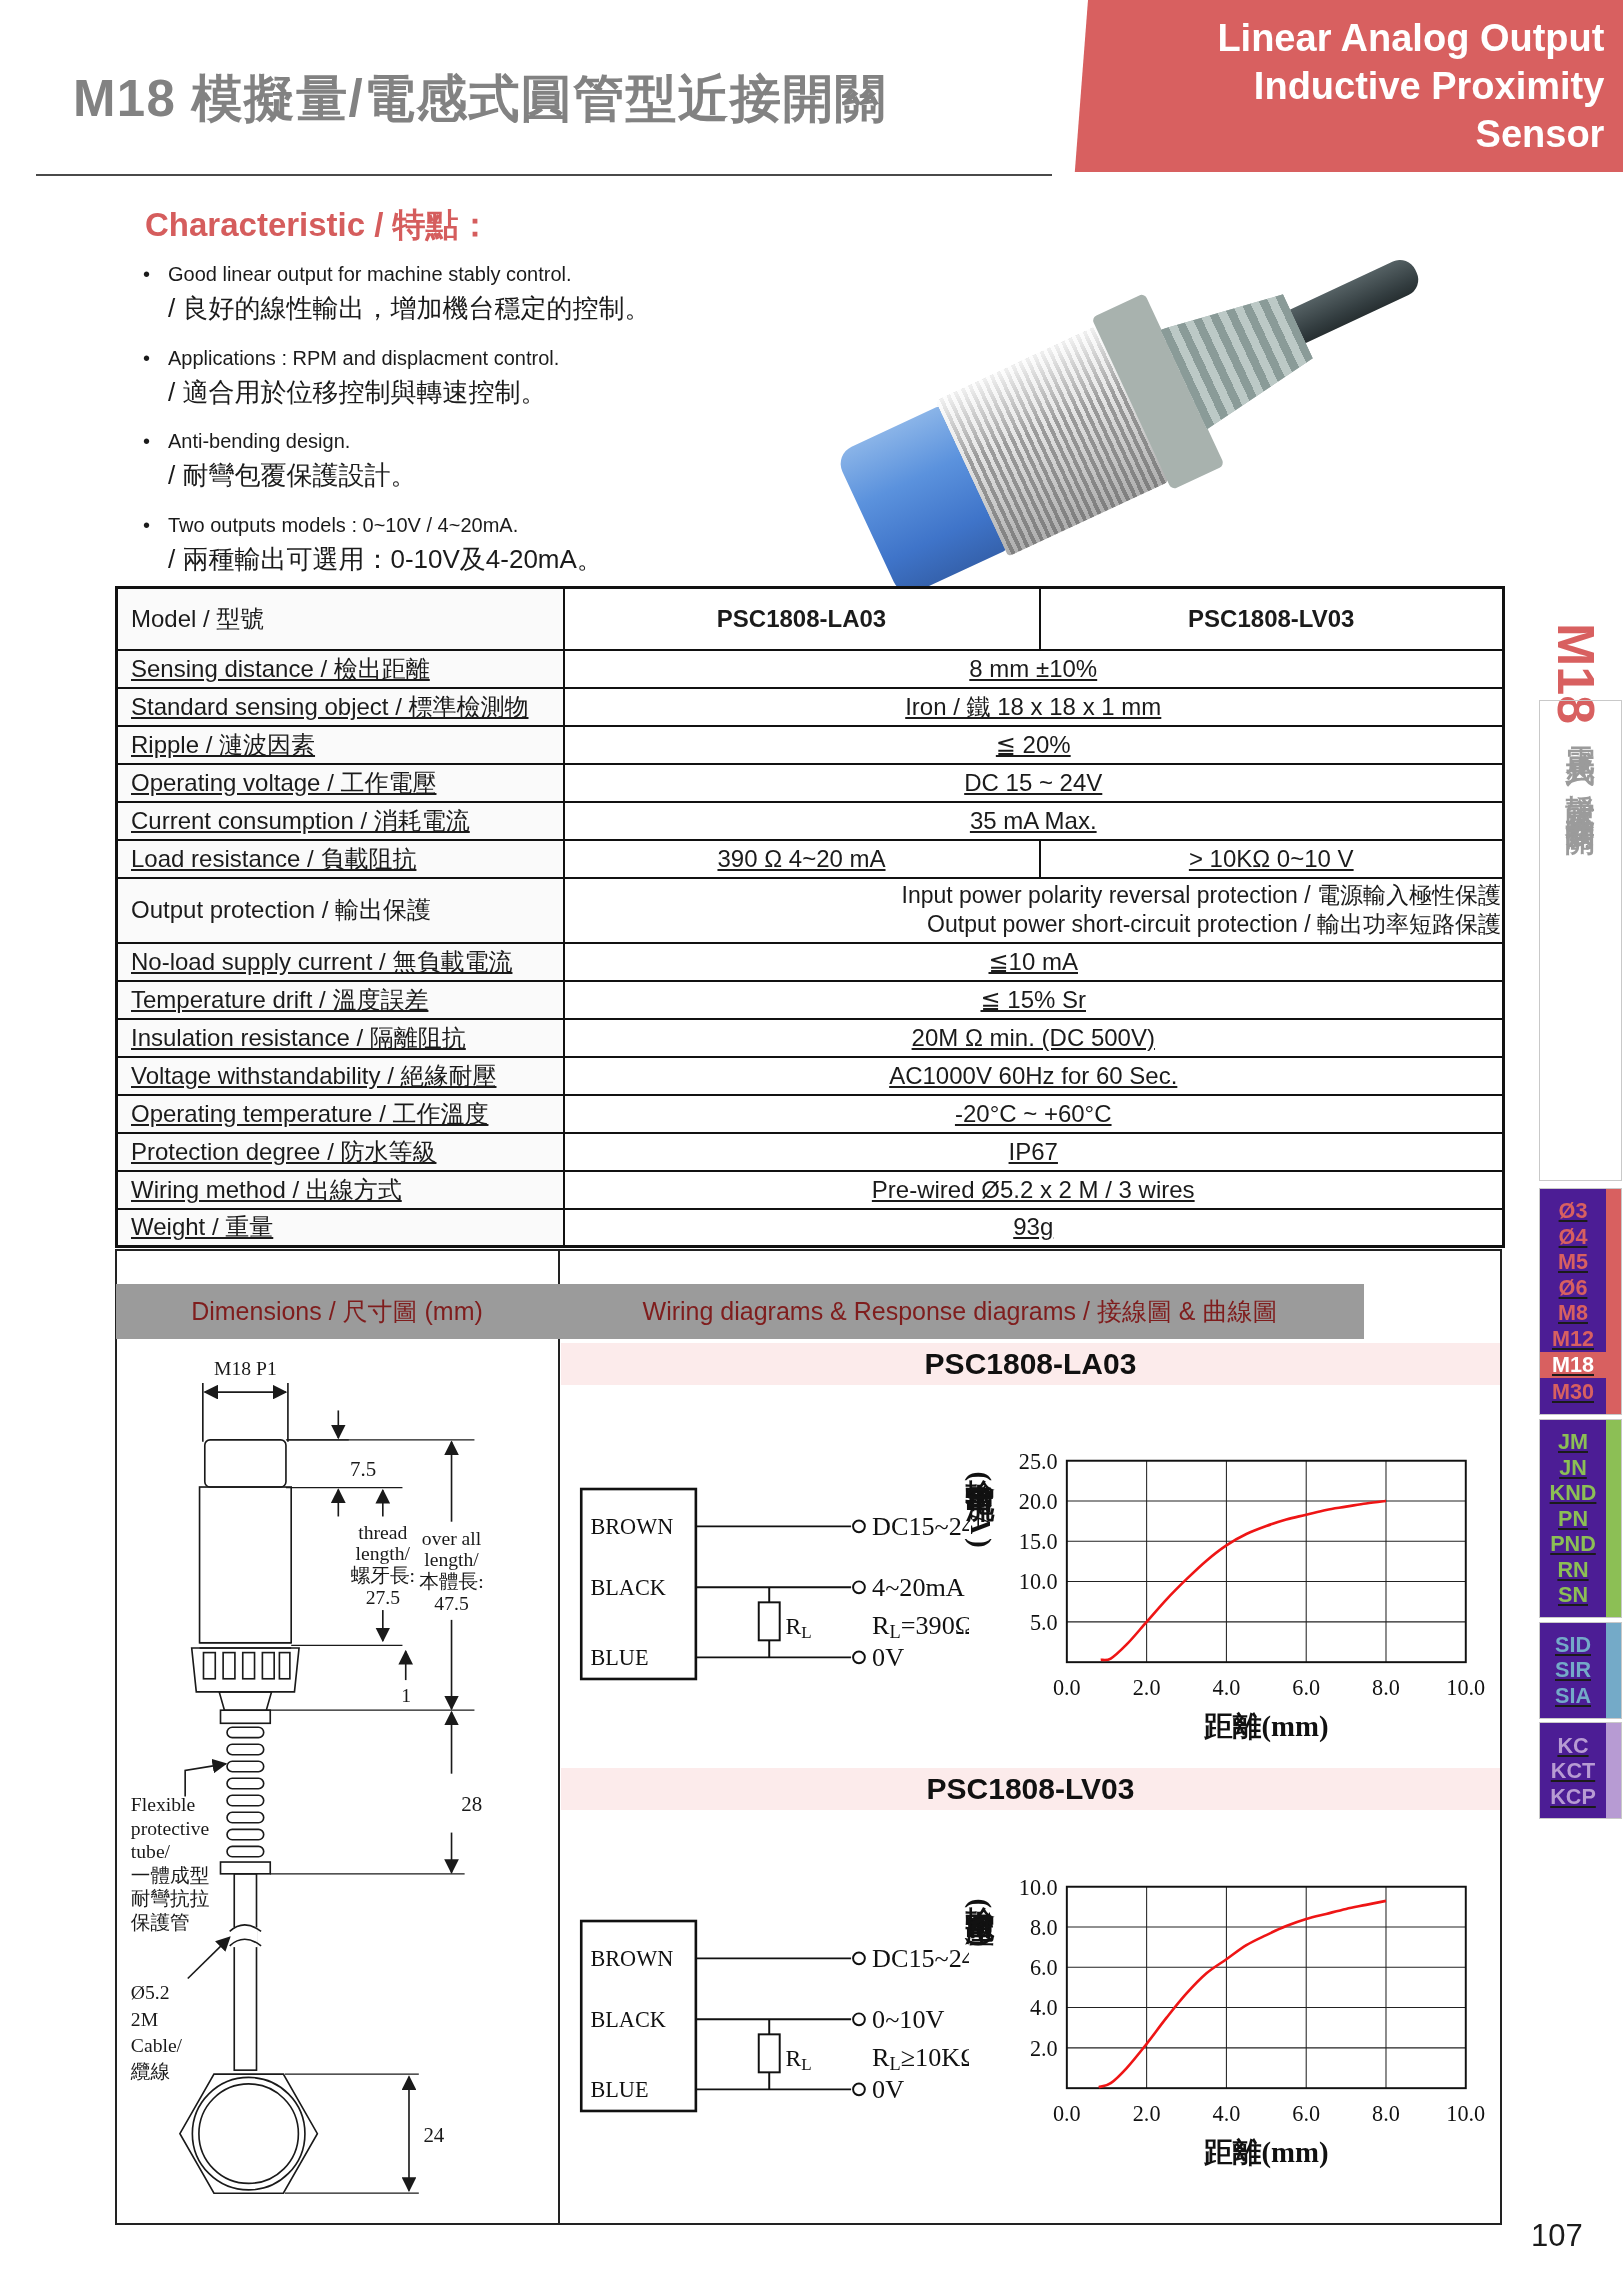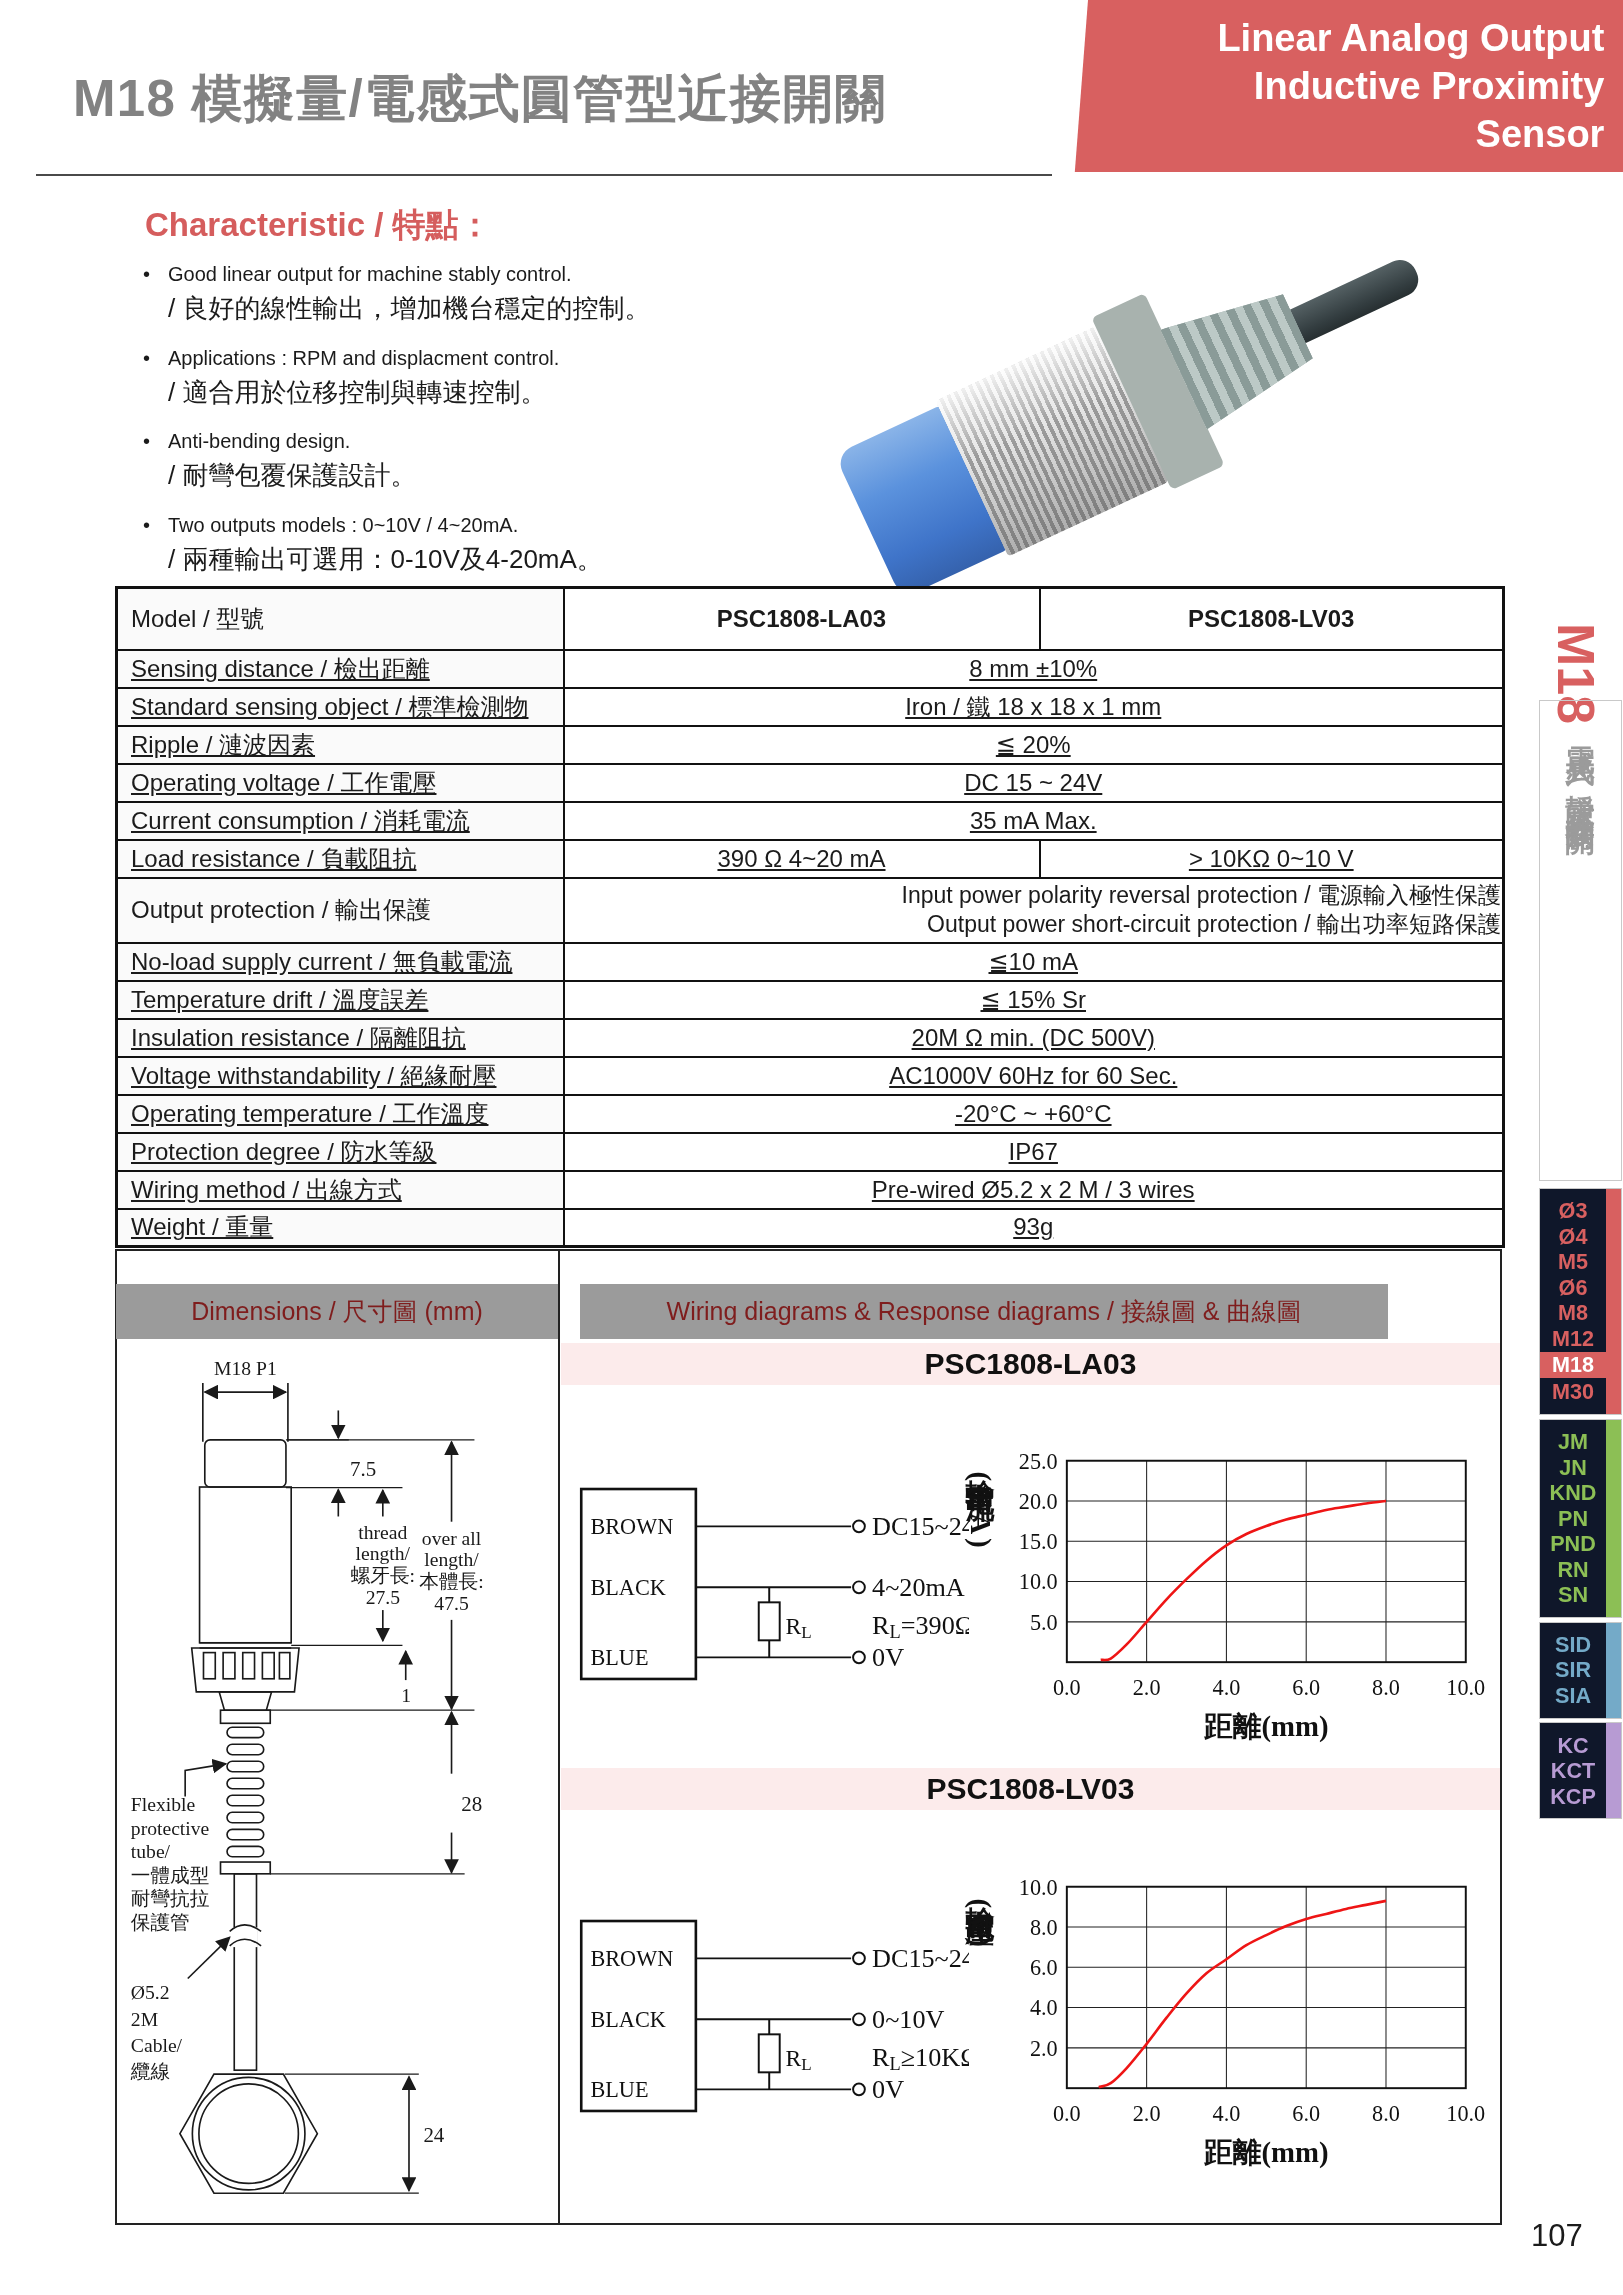--- a/index.html
+++ b/index.html
@@ -59,39 +59,39 @@
   .mhead{font-weight:bold;font-size:30px;text-align:center;}
   .mlab{font-size:27.5px;}
   .two-line{font-size:23px;line-height:29px;text-align:right;}
 
   
   .bottom-box{left:115px;top:1249px;width:1387px;height:976px;border:2px solid #222;box-sizing:border-box;}
   .bottom-div{left:558px;top:1249px;width:2px;height:976px;background:#222;}
   .gray-bar{top:1284px;height:55px;background:#9b9b9b;color:#7f1d1d;font-weight:normal;font-size:25px;
     display:flex;align-items:center;justify-content:center;white-space:nowrap;}
   .gb-left{left:116px;width:442px;}
-  .gb-right{left:580px;width:808px;}
+  .gb-right{left:556px;width:808px;}
   .pink-banner{left:561px;width:939px;height:42px;background:#fcebeb;color:#111;font-weight:bold;
     font-size:30px;display:flex;align-items:center;justify-content:center;}
 
   
   .ylab{width:39px;height:236px;writing-mode:vertical-rl;text-orientation:mixed;
     font-weight:bold;font-size:29px;letter-spacing:3.9px;color:#111;font-family:"Liberation Serif",serif;
     display:flex;align-items:center;}
   svg text{font-family:"Liberation Serif",serif;}
 
   
   .side-tab{left:1546px;top:623px;height:183px;writing-mode:vertical-rl;text-orientation:mixed;
     color:#d86060;font-weight:bold;font-size:52px;}
   .side-box1{left:1539px;top:700px;width:83px;height:481px;border:1.3px solid #c9c9c9;box-sizing:border-box;}
   .side-vtext{position:absolute;left:50%;top:22px;transform:translateX(-50%);
     writing-mode:vertical-rl;text-orientation:upright;color:#9b9b9b;font-weight:bold;font-size:29px;letter-spacing:5.2px;}
   #sidebar-groups{left:1539px;top:1188px;width:83px;}
-  .side-group{position:relative;border:1.3px solid #c9c9c9;border-top:none;background:#0f172a;
-    padding:9.2px 0 9.2px 0;box-sizing:border-box;}
+  .side-group{position:relative;border:1.3px solid #c9c9c9;border-top:none;background:#4c1d95;
+    padding:9.2px 0 9.2px 0;box-sizing:border-box;text-decoration:underline;}
   .side-group:first-child{border-top:1.3px solid #c9c9c9;}
   .side-group::after{content:'';position:absolute;right:0;top:0;bottom:0;width:15px;background:var(--bar);}
   .side-item{position:relative;z-index:1;text-align:center;font-weight:bold;font-size:21.6px;line-height:25.5px;
     padding-right:15px;}
   .g0 .side-item{color:#d86060;}
   .g1 .side-item{color:#8cbf55;}
   .g2 .side-item{color:#74aac8;}
   .g3 .side-item{color:#b79bd3;}
   .side-item.active{background:#d86060;color:#fff !important;margin:1.3px 0;padding-right:15px;}
   .g0{--bar:#d86060;} .g1{--bar:#8cbf55;} .g2{--bar:#74aac8;} .g3{--bar:#b79bd3;}

